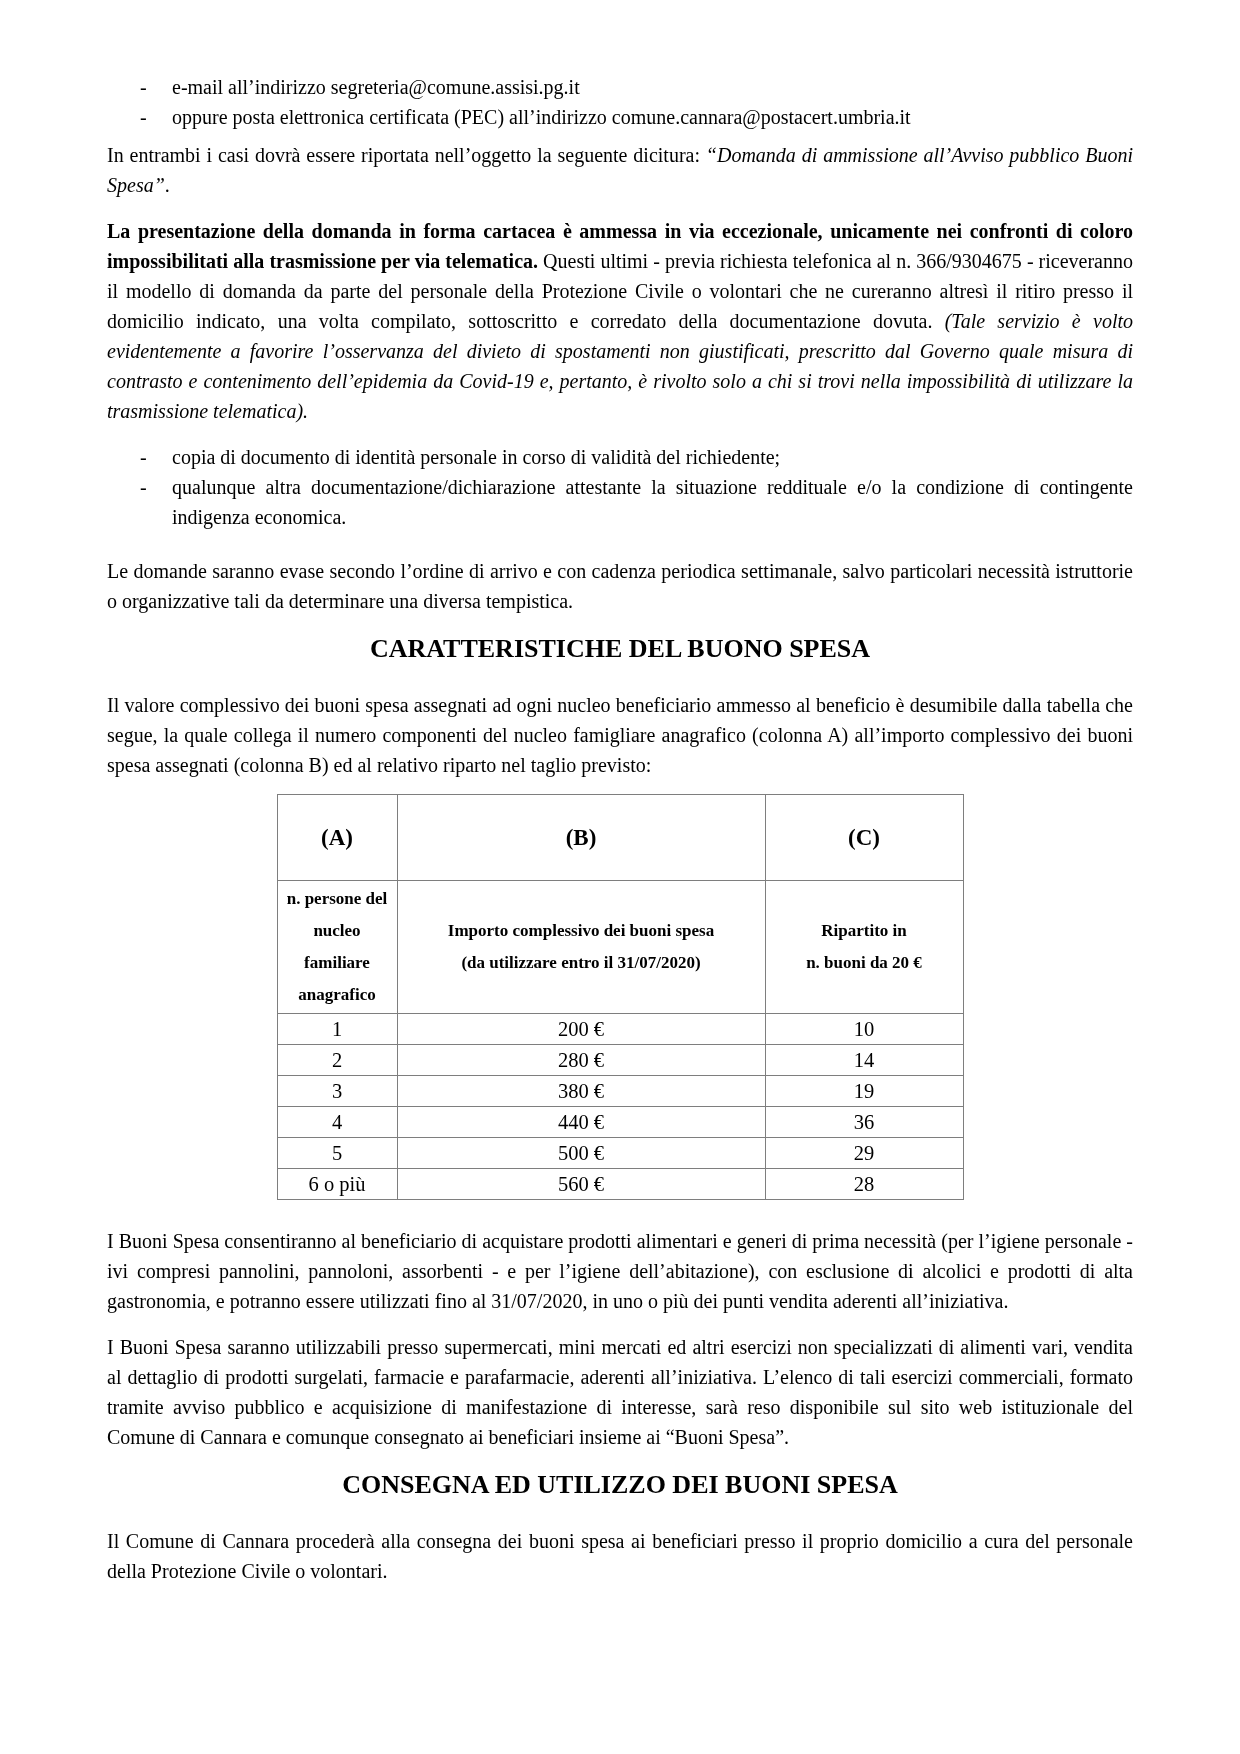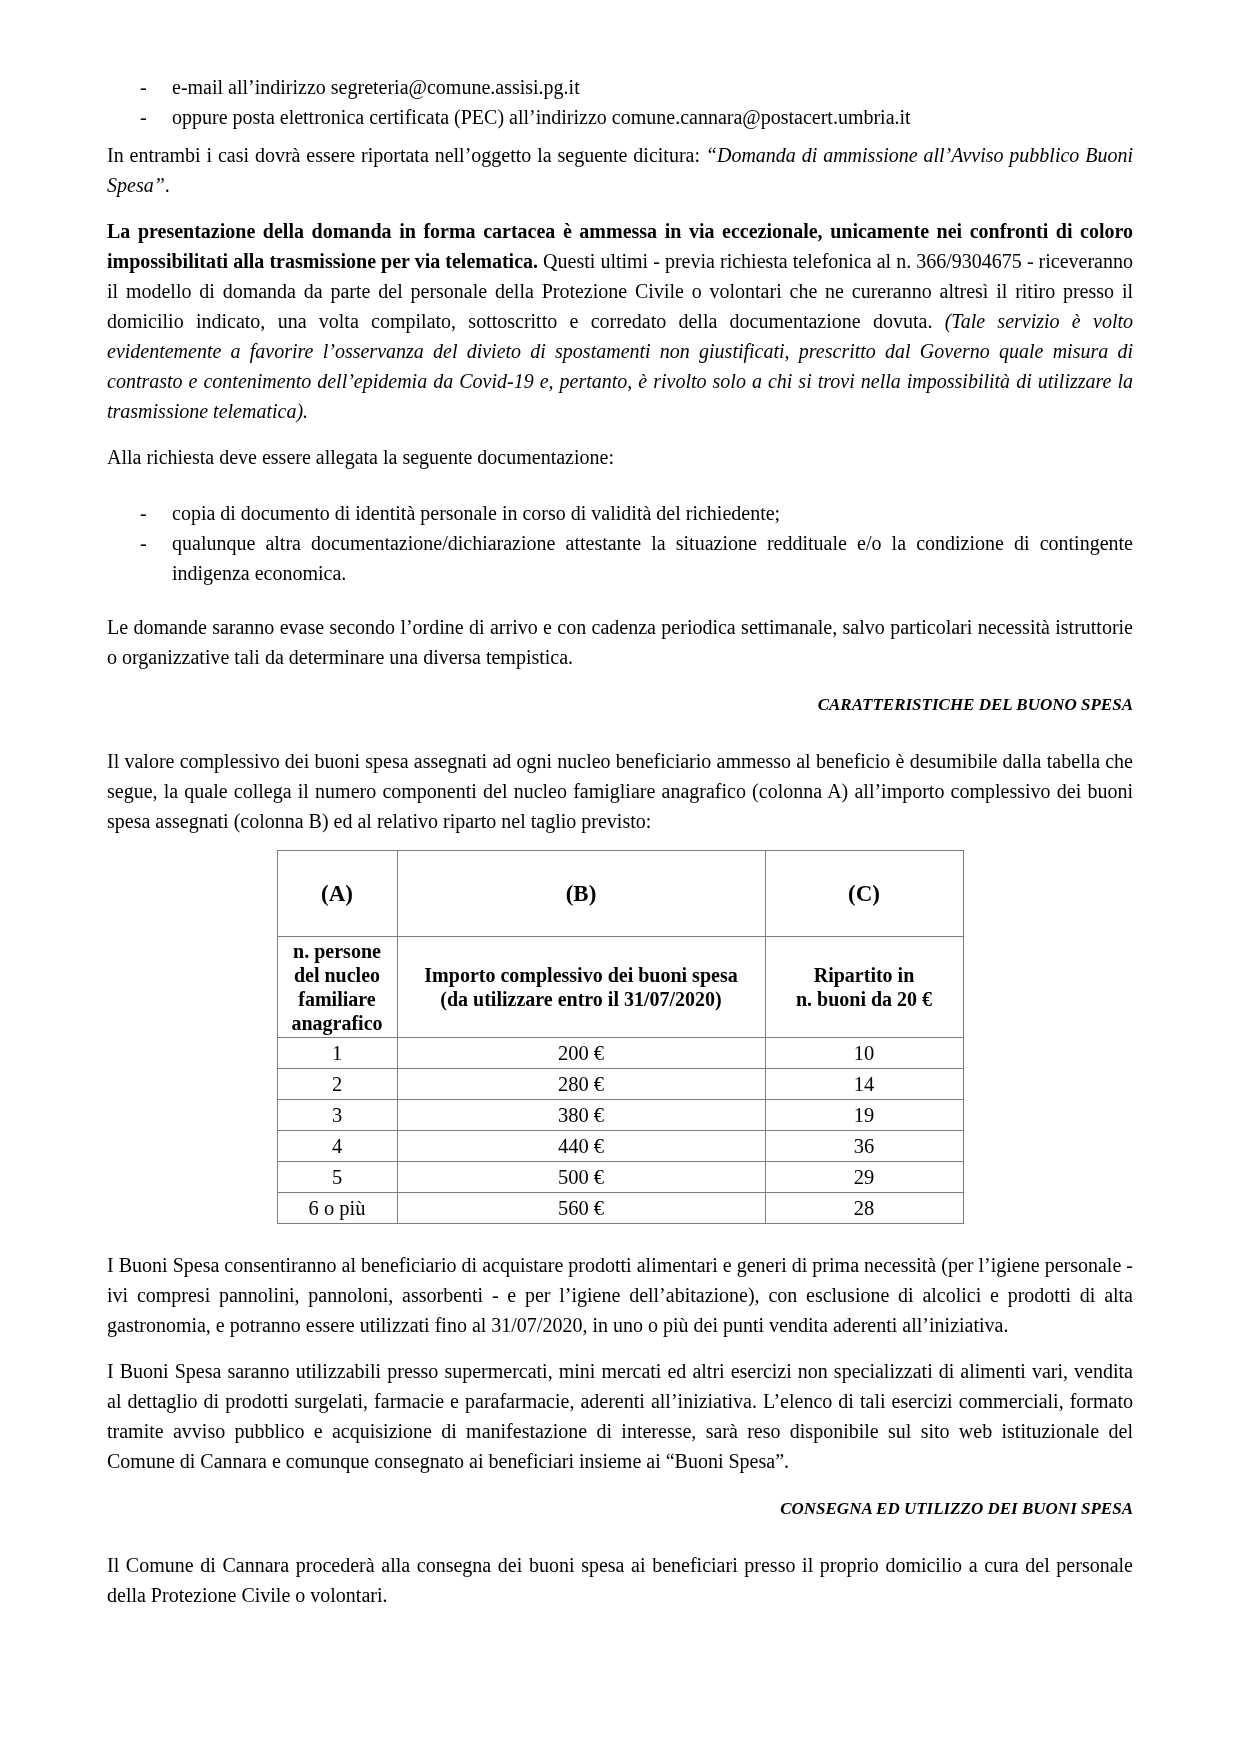--- a/index.html
+++ b/index.html
@@ -14,34 +14,33 @@
   p { margin:8px 0 16px 0; text-align:justify; }
   p.gap-lg { margin-bottom:26px; }
   ul.plain { list-style:none; margin:0 0 16px 0; padding:0; }
   ul.plain.tight { margin-bottom:0; }
   li.bullet { display:flex; }
   li.bullet .marker { flex:0 0 65px; padding-left:33px; box-sizing:border-box; }
   li.bullet .btext { flex:1 1 auto; text-align:justify; }
   .bold { font-weight:bold; }
   .ital { font-style:italic; }
   h2.center-head {
-    text-align:right; font-weight:bold; font-size:17px; line-height:30px;
+    text-align:center; font-weight:bold; font-size:26px; line-height:30px;
     margin:18px 0 26px 0;
-    font-style:italic;
   }
   table.voucher {
     border-collapse:collapse; table-layout:fixed;
     width:686px; margin:14px auto 26px auto;
   }
   table.voucher td {
     border:1px solid #7e7e7e; text-align:center; vertical-align:middle;
     padding:2px 8px; box-sizing:border-box; overflow:hidden;
   }
   tr.letters td { height:86px; font-weight:bold; font-size:23px; }
-  tr.colhead td { height:86px; font-weight:bold; font-size:20px; line-height:24px;text-align:center; }
+  tr.colhead td { height:86px; font-weight:bold; font-size:17px; line-height:32px;text-align:center; }
   tr.drow td { height:30px; font-size:20.5px; padding:0 8px; }
   .u { }
 </style>
 </head>
 <body>
 
 <div class="page">
 
   <ul class="plain tight">
     <li class="bullet">
@@ -51,21 +50,20 @@
     <li class="bullet">
       <span class="marker">-</span>
       <span class="btext">oppure posta elettronica certificata (PEC) all’indirizzo comune.cannara@postacert.umbria.it</span>
     </li>
   </ul>
 
   <p><span>In entrambi i casi dovrà essere riportata nell’oggetto la seguente dicitura: </span><span class="ital">“Domanda di ammissione all’Avviso pubblico Buoni Spesa”</span><span>.</span></p>
 
   <p><span class="bold">La presentazione della domanda in forma cartacea è ammessa in via eccezionale, unicamente nei confronti di coloro impossibilitati alla trasmissione per via telematica.</span><span> Questi ultimi - previa richiesta telefonica al n. 366/9304675 - riceveranno il modello di domanda da parte del personale della Protezione Civile o volontari che ne cureranno altresì il ritiro presso il domicilio indicato, una volta compilato, sottoscritto e corredato della documentazione dovuta. </span><span class="ital">(Tale servizio è volto evidentemente a favorire l’osservanza del divieto di spostamenti non giustificati, prescritto dal Governo quale misura di contrasto e contenimento dell’epidemia da Covid-19 e, pertanto, è rivolto solo a chi si trovi nella impossibilità di utilizzare la trasmissione telematica).</span></p>
 
-  <p class="gap-lg">Alla richiesta deve essere allegata la seguente documentazione:</p>
 
   <ul class="plain" style="margin-bottom:24px;">
     <li class="bullet">
       <span class="marker">-</span>
       <span class="btext">copia di documento di identità personale in corso di validità del richiedente;</span>
     </li>
     <li class="bullet">
       <span class="marker">-</span>
       <span class="btext">qualunque altra documentazione/dichiarazione attestante la situazione reddituale e/o la condizione di contingente indigenza economica.</span>
     </li>

